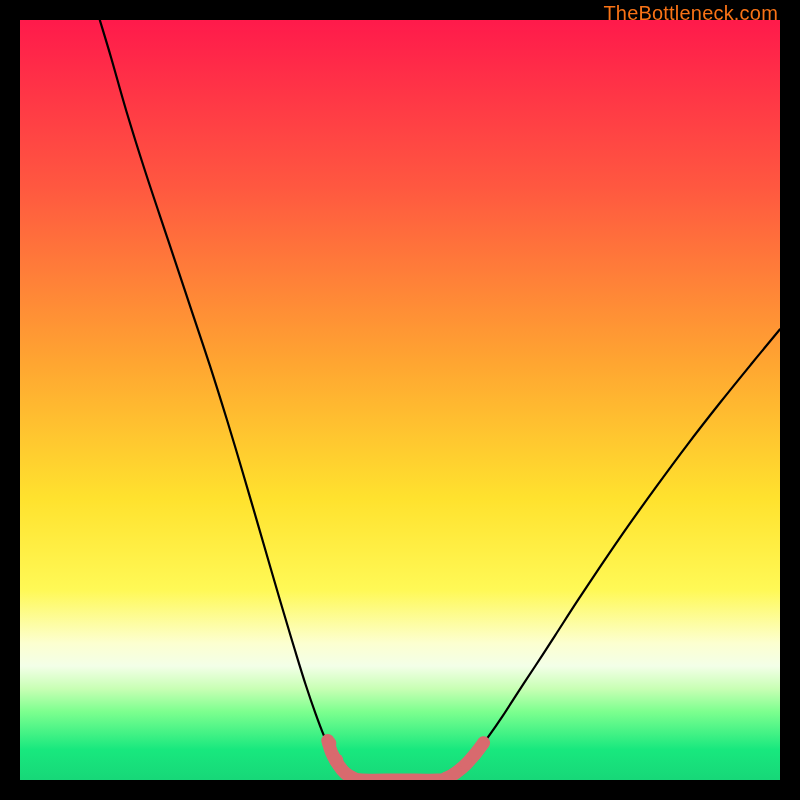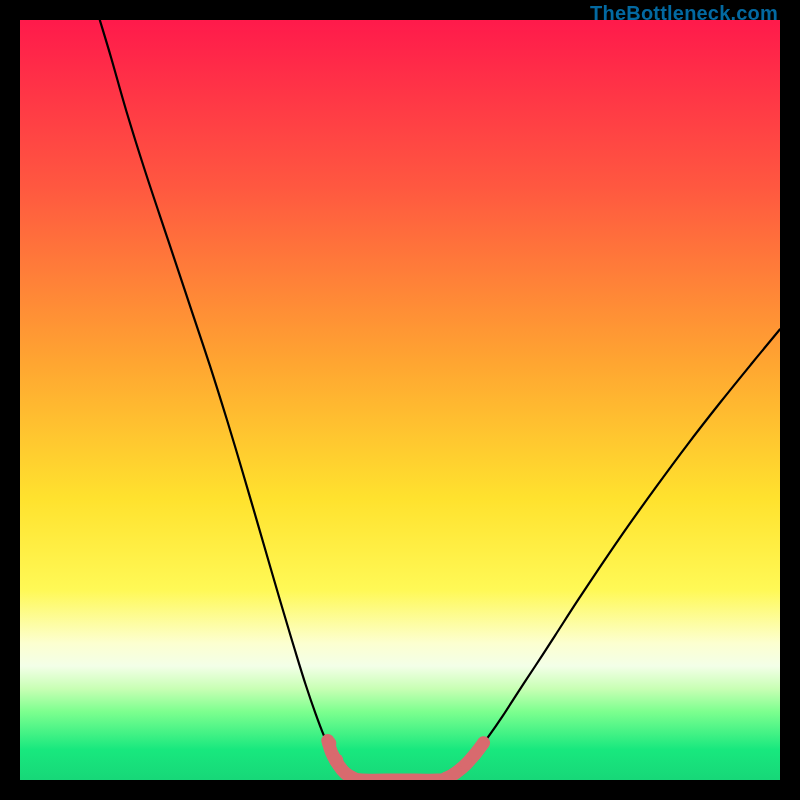--- a/index.html
+++ b/index.html
@@ -23,23 +23,23 @@
     position: absolute;
     left: 0;
     top: 0;
     width: 760px;
     height: 760px;
   }
   .watermark {
     position: absolute;
     top: 2px;
     right: 22px;
-    color: #0369a1;
+    color: #f97316;
     font-size: 20px;
-    font-weight: 700;
+    font-weight: 400;
     letter-spacing: 0.2px;
     z-index: 10;
   }
   svg { display: block; }
 </style>
 </head>
 <body>
 
 <div class="watermark">TheBottleneck.com</div>
 

